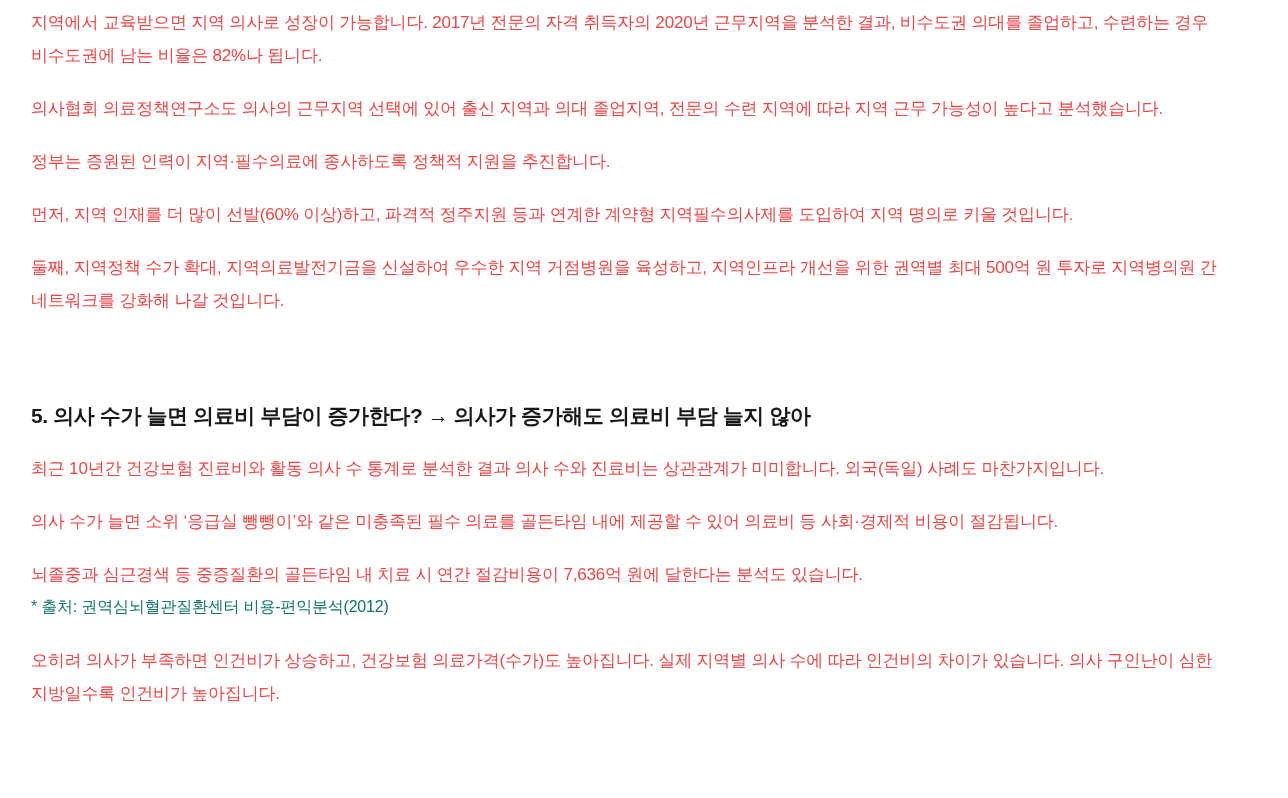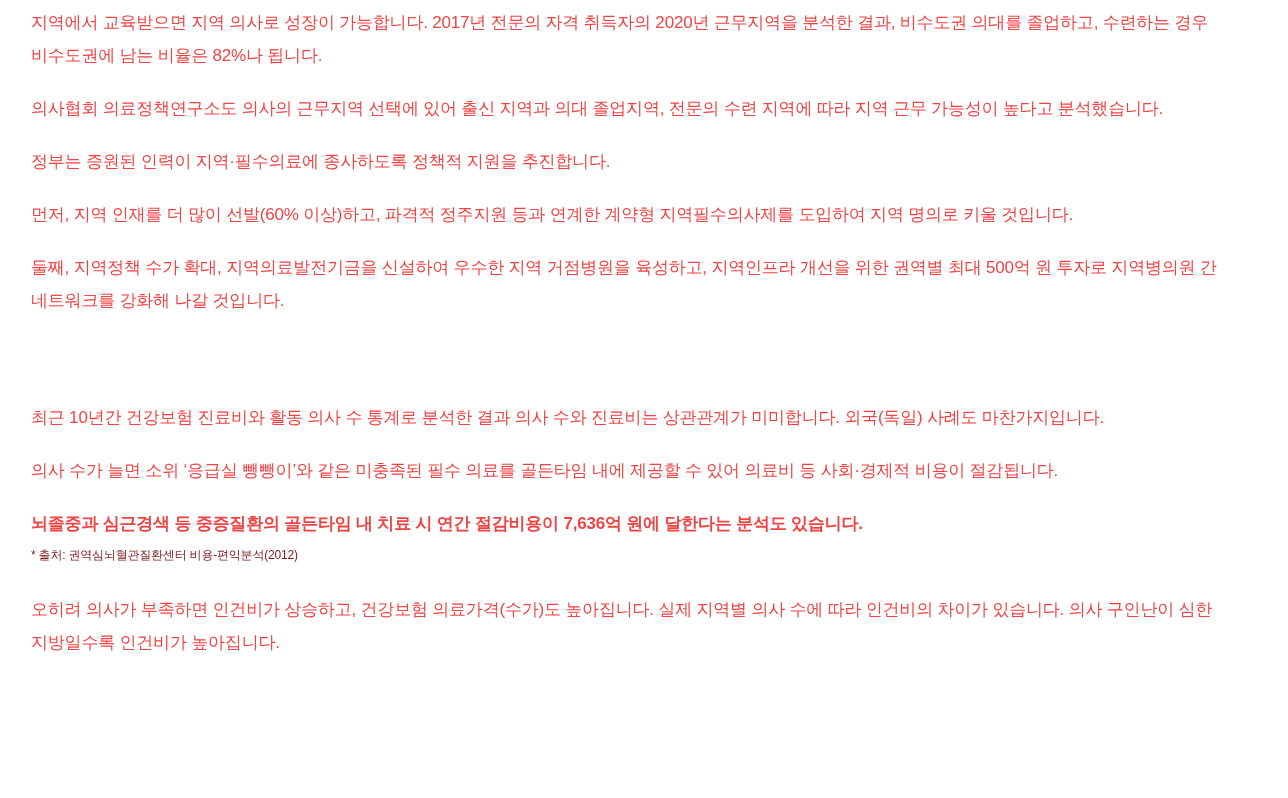--- a/index.html
+++ b/index.html
@@ -37,45 +37,45 @@
   .body-text {
     margin: 0 0 20px 0;
     font-size: 17px;
     line-height: 33px;
     color: #ef4444;
     letter-spacing: -0.2px;
     word-break: keep-all;
   }
   .body-text.no-gap {
     margin-bottom: 0;
-    font-weight: bold;
   }
   .footnote {
     margin: 0 0 22px 0;
-    font-size: 12px;
+    font-size: 16px;
     line-height: 31px;
-    color: #7f1d1d;
+    color: #0f766e;
     letter-spacing: -0.2px;
     word-break: keep-all;
   }
 </style>
 </head>
 <body>
 
 <main class="doc">
 
   <section class="section">
     <p class="body-text">지역에서 교육받으면 지역 의사로 성장이 가능합니다. 2017년 전문의 자격 취득자의 2020년 근무지역을 분석한 결과, 비수도권 의대를 졸업하고, 수련하는 경우 비수도권에 남는 비율은 82%나 됩니다.</p>
     <p class="body-text">의사협회 의료정책연구소도 의사의 근무지역 선택에 있어 출신 지역과 의대 졸업지역, 전문의 수련 지역에 따라 지역 근무 가능성이 높다고 분석했습니다.</p>
     <p class="body-text">정부는 증원된 인력이 지역·필수의료에 종사하도록 정책적 지원을 추진합니다.</p>
     <p class="body-text">먼저, 지역 인재를 더 많이 선발(60% 이상)하고, 파격적 정주지원 등과 연계한 계약형 지역필수의사제를 도입하여 지역 명의로 키울 것입니다.</p>
     <p class="body-text">둘째, 지역정책 수가 확대, 지역의료발전기금을 신설하여 우수한 지역 거점병원을 육성하고, 지역인프라 개선을 위한 권역별 최대 500억 원 투자로 지역병의원 간 네트워크를 강화해 나갈 것입니다.</p>
   </section>
 
   <section class="section">
+    <h2 class="section-heading">5. 의사 수가 늘면 의료비 부담이 증가한다? → 의사가 증가해도 의료비 부담 늘지 않아</h2>
     <p class="body-text">최근 10년간 건강보험 진료비와 활동 의사 수 통계로 분석한 결과 의사 수와 진료비는 상관관계가 미미합니다. 외국(독일) 사례도 마찬가지입니다.</p>
     <p class="body-text">의사 수가 늘면 소위 ‘응급실 뺑뺑이’와 같은 미충족된 필수 의료를 골든타임 내에 제공할 수 있어 의료비 등 사회·경제적 비용이 절감됩니다.</p>
     <p class="body-text no-gap">뇌졸중과 심근경색 등 중증질환의 골든타임 내 치료 시 연간 절감비용이 7,636억 원에 달한다는 분석도 있습니다.</p>
     <p class="footnote">* 출처: 권역심뇌혈관질환센터 비용-편익분석(2012)</p>
     <p class="body-text">오히려 의사가 부족하면 인건비가 상승하고, 건강보험 의료가격(수가)도 높아집니다. 실제 지역별 의사 수에 따라 인건비의 차이가 있습니다. 의사 구인난이 심한 지방일수록 인건비가 높아집니다.</p>
   </section>
 
 </main>
 
 </body></html>

